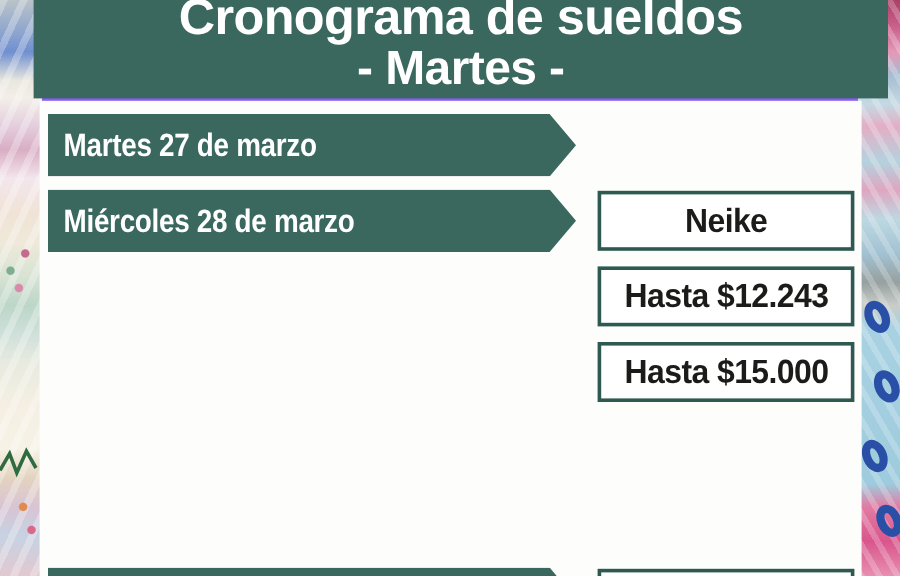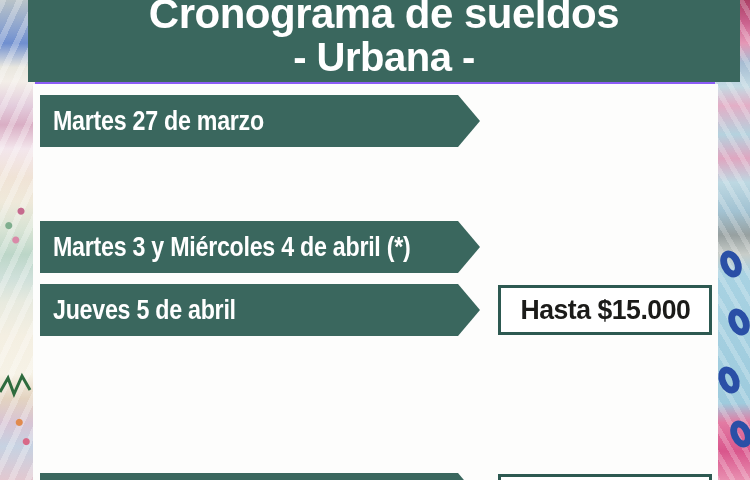--- a/index.html
+++ b/index.html
@@ -89,40 +89,43 @@
     <div class="zero-glyph" style="left:6px;top:250px;"></div>
     <div class="zero-glyph" style="left:14px;top:308px;"></div>
     <div class="zero-glyph" style="left:4px;top:366px;"></div>
     <div class="zero-glyph" style="left:16px;top:420px;"></div>
   </div>
 
   <div class="panel"></div>
 
   <div class="title-banner">
     <div class="title-line1">Cronograma de sueldos</div>
-    <div class="title-line2">- Urbana -</div>
+    <div class="title-line2">- Martes -</div>
   </div>
 
   <div class="rows">
       <div class="row" style="top: 95px;">
         <div class="arrow">
           <span class="date-label">Martes 27 de marzo</span>
         </div>
       </div>
       <div class="row" style="top: 158px;">
+        <div class="arrow">
+          <span class="date-label">Miércoles 28 de marzo</span>
+        </div>
+        <div class="valuebox">
+          <span class="value-label">Neike</span>
+        </div>
       </div>
       <div class="row" style="top: 221px;">
-        <div class="arrow">
-          <span class="date-label">Martes 3 y Miércoles 4 de abril (*)</span>
+        <div class="valuebox">
+          <span class="value-label">Hasta $12.243</span>
         </div>
       </div>
       <div class="row" style="top: 284px;">
-        <div class="arrow">
-          <span class="date-label">Jueves 5 de abril</span>
-        </div>
         <div class="valuebox">
           <span class="value-label">Hasta $15.000</span>
         </div>
       </div>
       <div class="row" style="top: 347px;">
       </div>
       <div class="row" style="top: 473px;">
         <div class="arrow">
           <span class="date-label"></span>
         </div>

